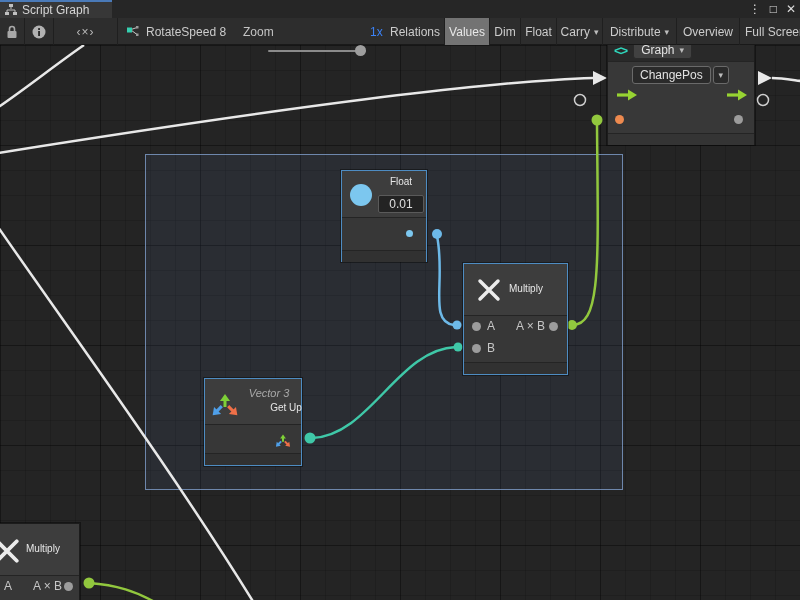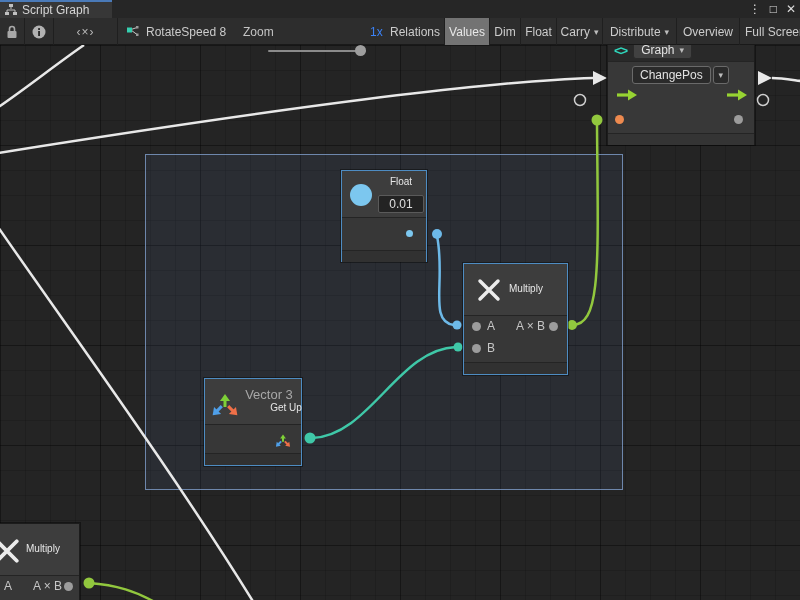--- a/index.html
+++ b/index.html
@@ -48,21 +48,21 @@
   
   .node { position:absolute; background:#373737; z-index:3; box-shadow:0 0 0 1px rgba(0,0,0,.4); }
   .node.selected { border:1px solid #4e8cc2; }
   .node.plain    { border:1px solid #1c1c1c; }
   .nheader { position:relative; background:#3d3d3d; border-bottom:1px solid #242424; }
   .nbody   { position:relative; background:#373737; }
   .nfooter { position:relative; background:#313131; border-top:1px solid #242424; height:12px; }
   .dot { position:absolute; border-radius:50%; width:9px; height:9px; background:#9c9c9c; }
   .plabel { position:absolute; font-size:12px; color:#c6c6c6; white-space:nowrap; }
   .ntitle { position:absolute; font-size:10px; color:#e6e6e6; white-space:nowrap; }
-  .nsub   { position:absolute; font-size:13px; color:#a8a8a8; white-space:nowrap; }
+  .nsub   { position:absolute; font-size:11px; color:#a8a8a8; white-space:nowrap;font-style:italic; }
 
   
   #graph-node { left:607px; top:38px; width:148px; height:107px; border:1px solid #1c1c1c; }
   #graph-node .nheader { height:23px; background:#292929; display:flex; align-items:center; padding-left:6px; }
   #code-glyph { color:#2fd8bd; font-weight:bold; font-size:13px; letter-spacing:-1px; margin-right:6px; }
   .chip { background:#2a2a2a; border:1px solid #6a6a6a; border-radius:3px; color:#e2e2e2;
     font-size:12px; padding:0 7px; height:18px; line-height:16px; display:inline-flex; align-items:center; }
   .chip .caret { margin-left:5px; }
   .chip-caret { background:#2a2a2a; border:1px solid #6a6a6a; border-radius:3px; width:16px; height:18px;
     display:inline-flex; align-items:center; justify-content:center; margin-left:2px; }

